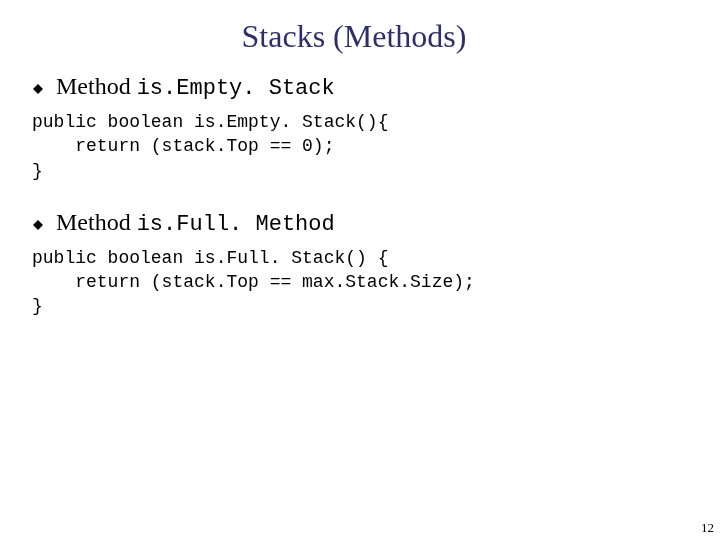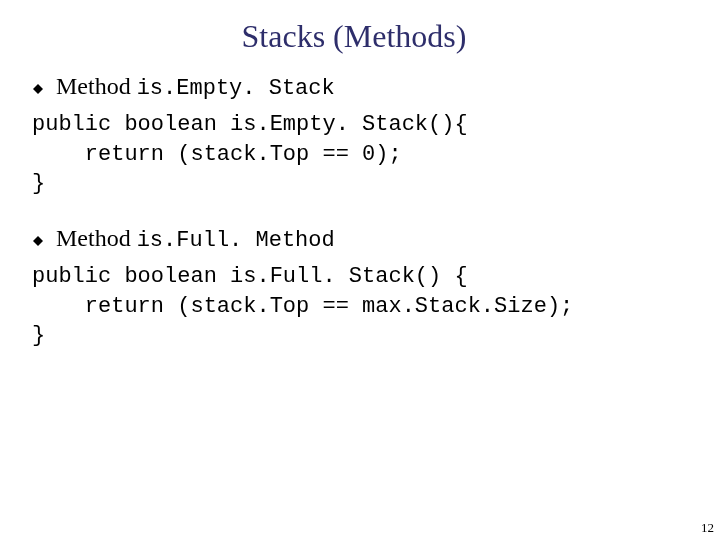--- a/index.html
+++ b/index.html
@@ -45,21 +45,21 @@
   .bullet-text {
     font-size: 24px;
     color: #000000;
   }
   .bullet-text .mono-inline {
     font-family: "Courier New", Courier, monospace;
     font-size: 22px;
   }
   .code-block {
     font-family: "Courier New", Courier, monospace;
-    font-size: 22px;
+    font-size: 18px;
     color: #000000;
     white-space: pre;
     line-height: 1.35;
     margin: 2px 0 26px 0;
   }
   .page-number {
     position: absolute;
     right: 6px;
     bottom: 4px;
     font-size: 13px;

